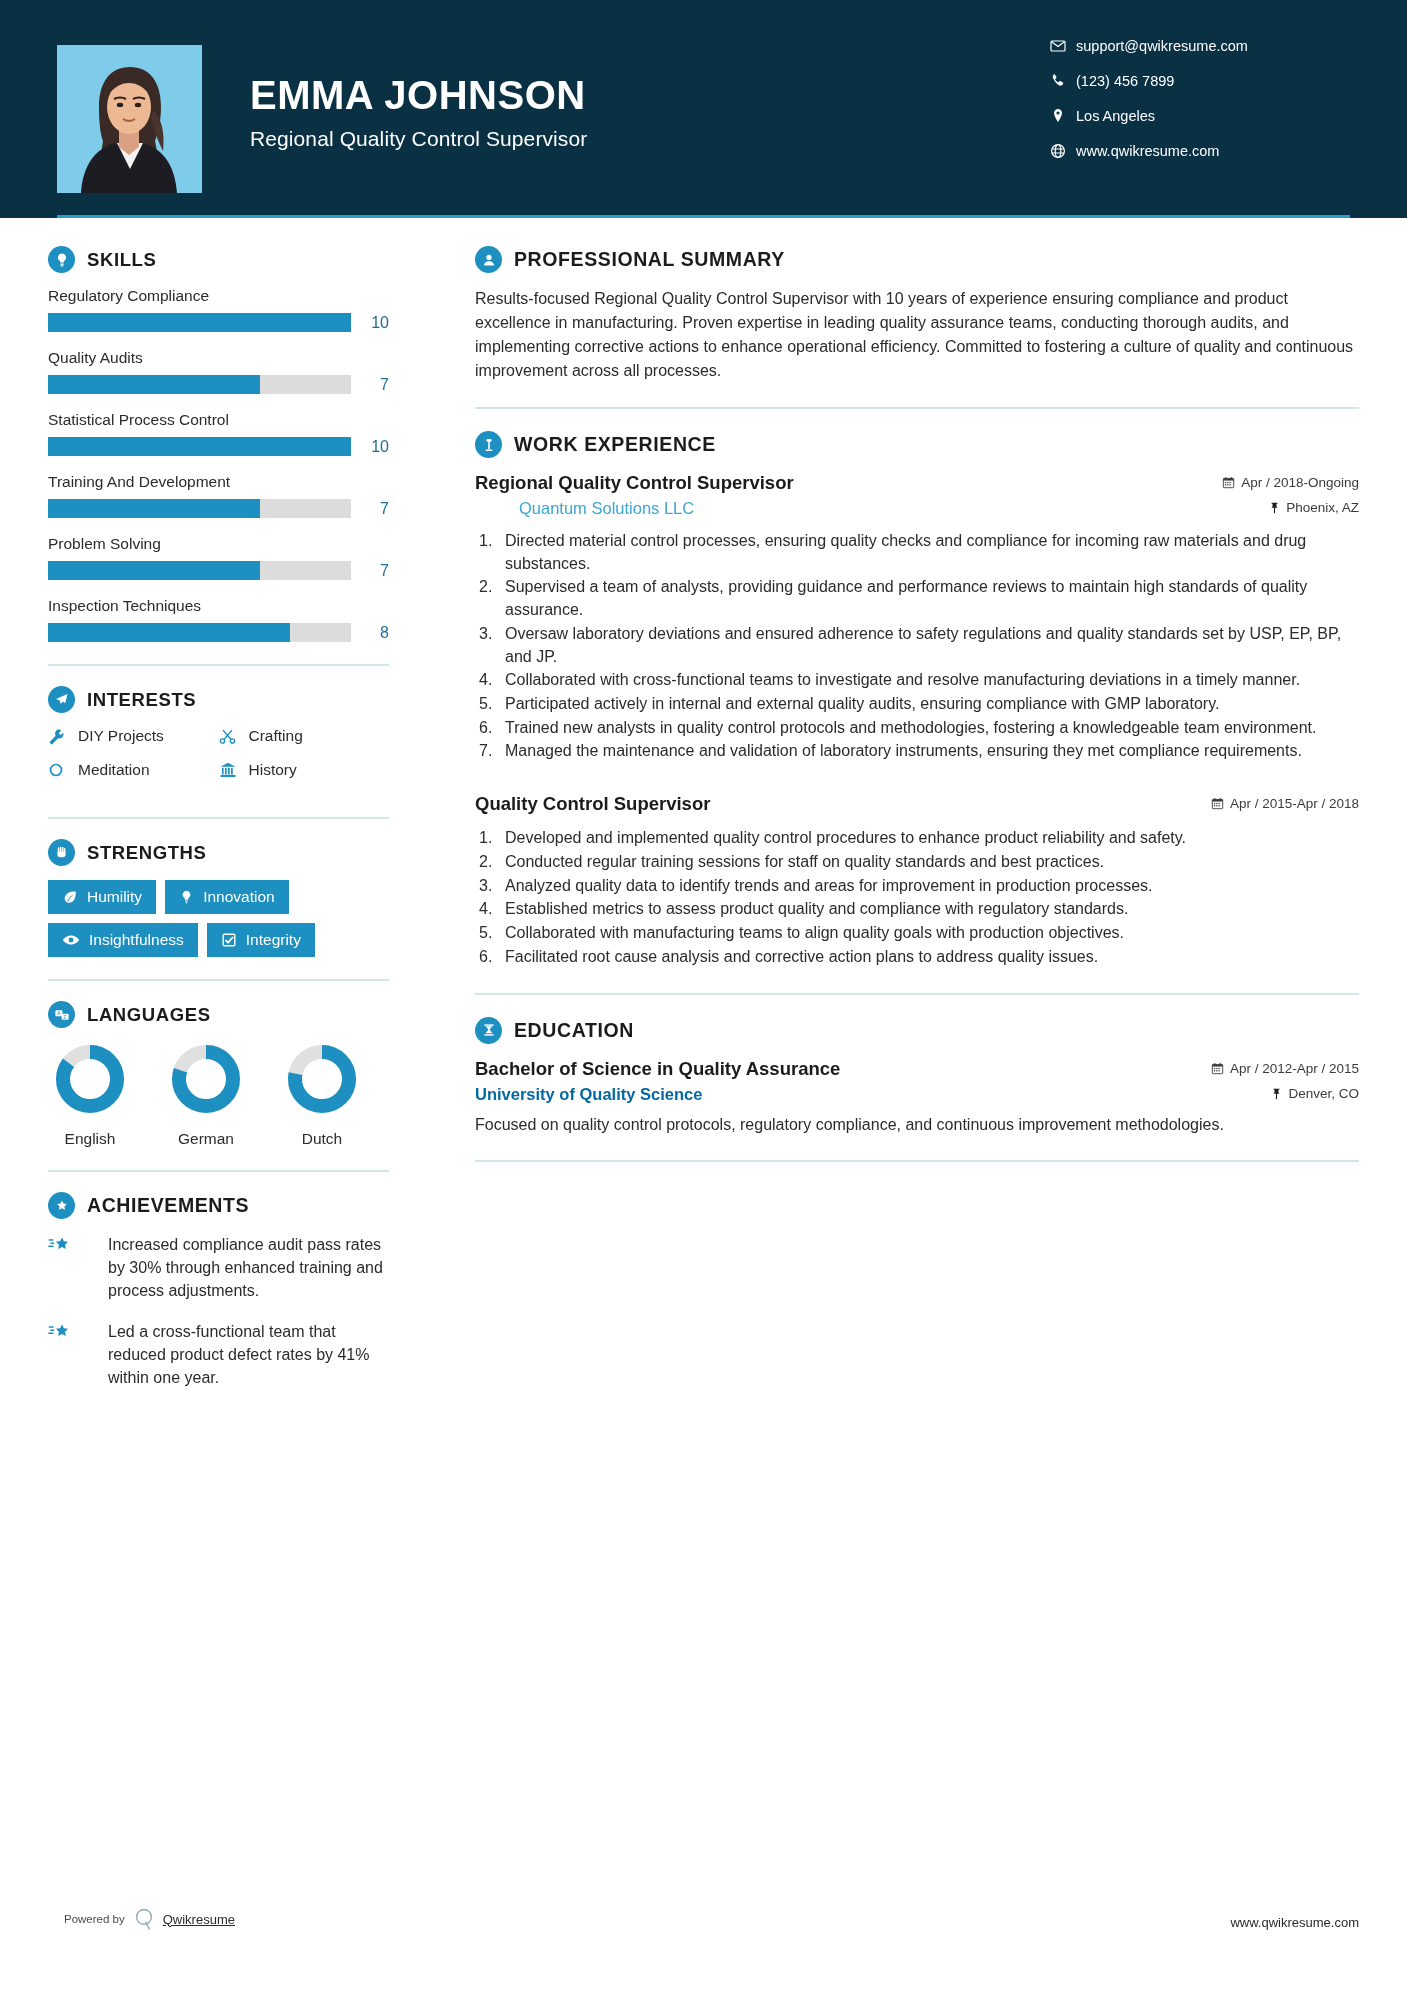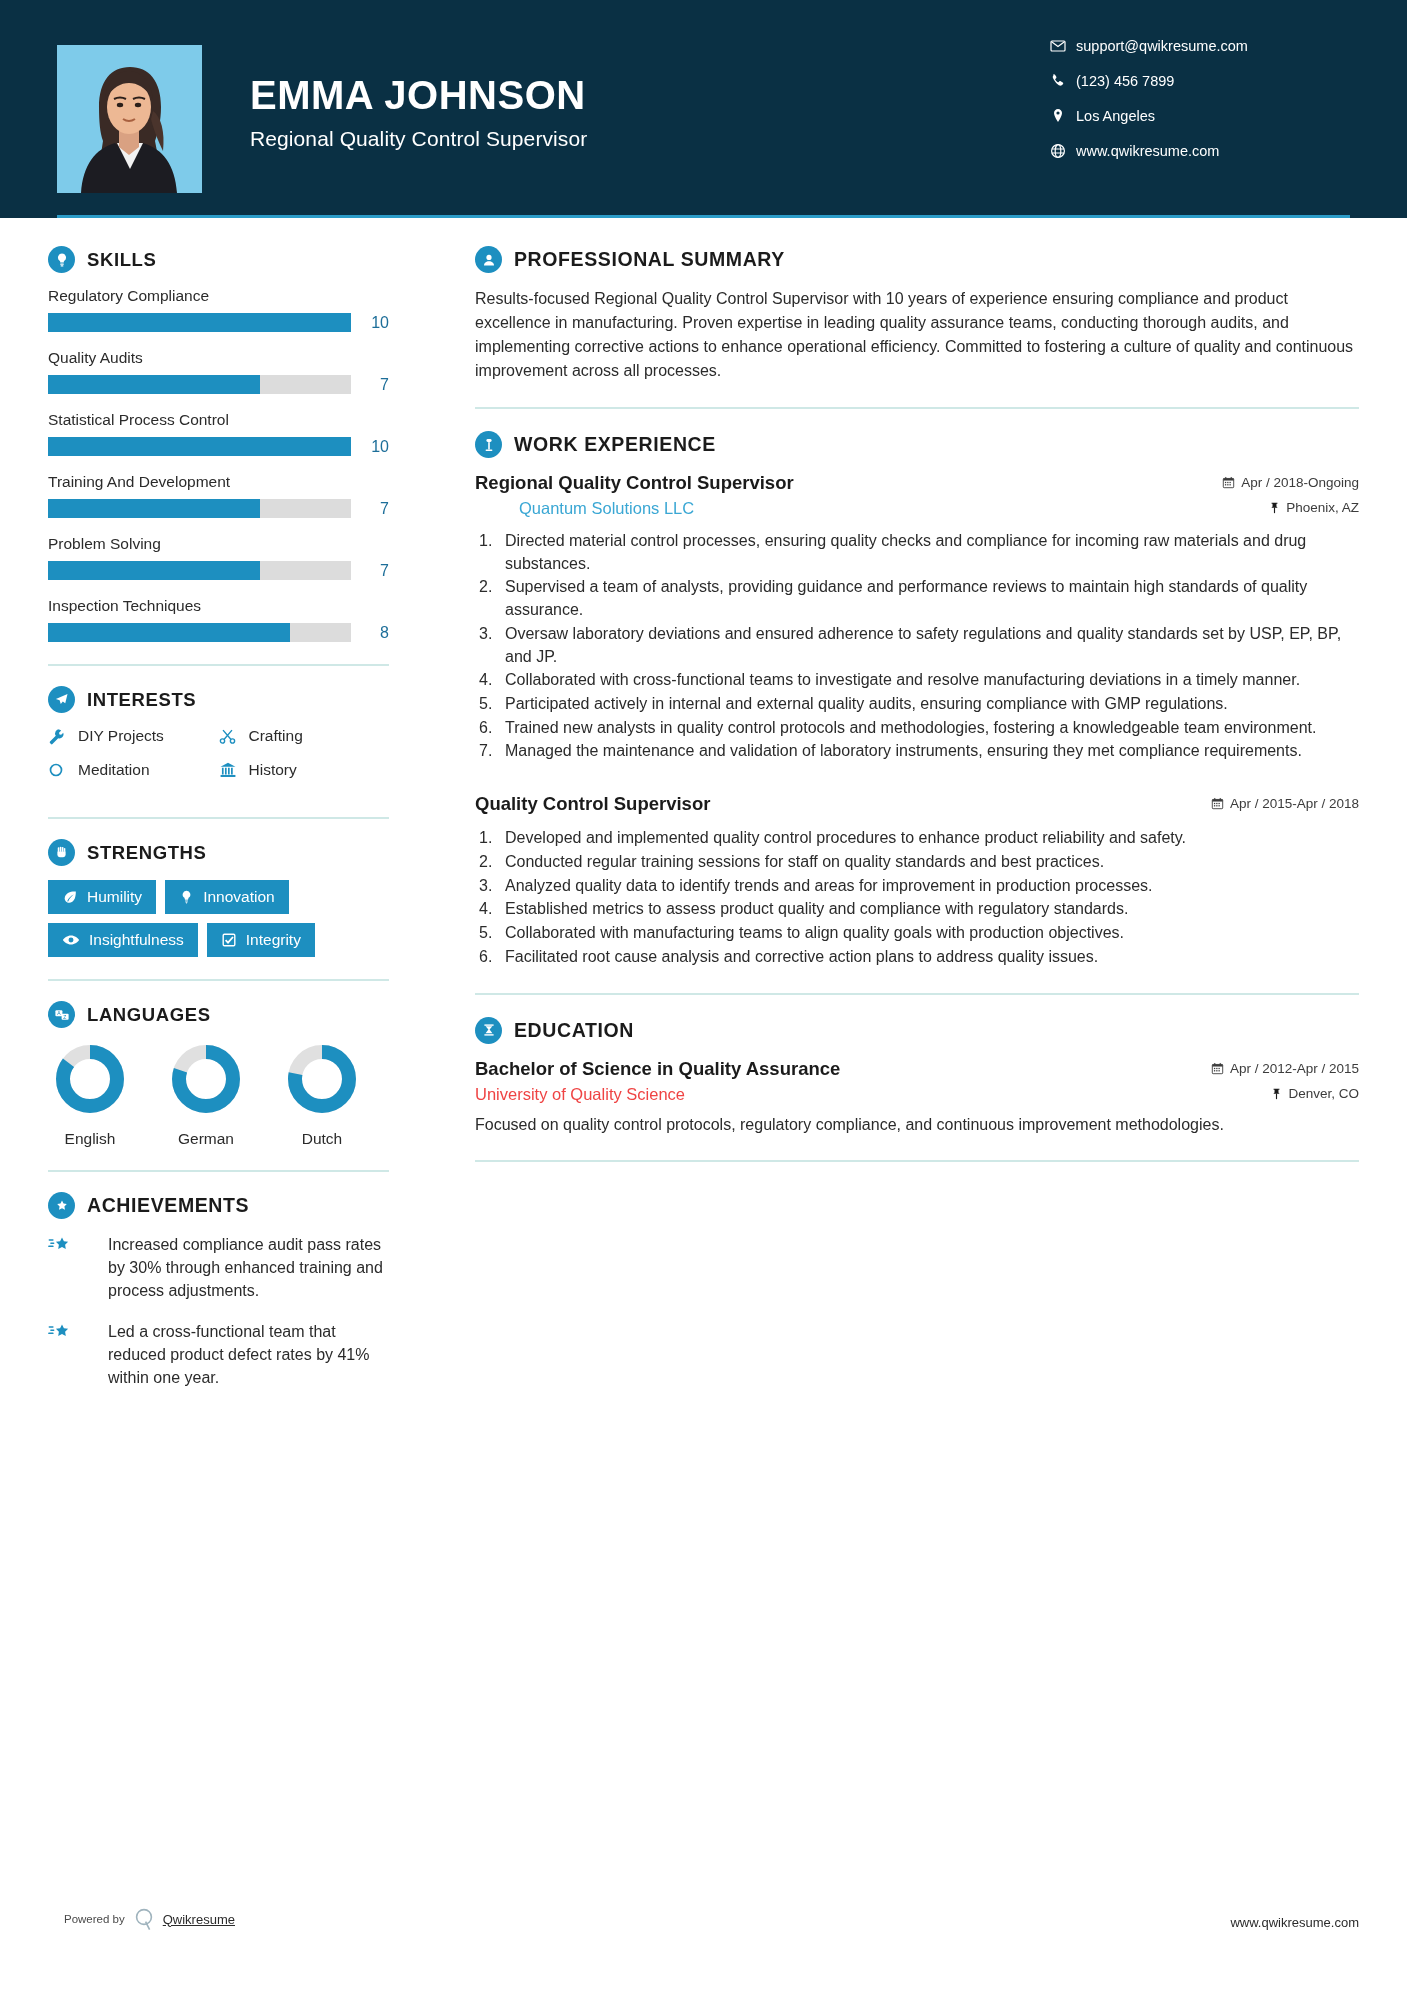--- a/index.html
+++ b/index.html
@@ -137,21 +137,21 @@
   }
   .job-list li:before {
     content: counter(bl) "."; position:absolute; left: 4px; top:0;
     font-size:16px; color:#2b2b2b;
   }
   .job-spacer { height: 26px; }
 
   .edu-head { display:flex; justify-content:space-between; align-items:baseline; }
   .edu-degree { font-size:18.5px; font-weight:700; color:#1b1b1b; }
   .edu-sub { display:flex; justify-content:space-between; align-items:baseline; margin-top:5px; }
-  .edu-school { font-size:16.5px; color:#ef4444; }
+  .edu-school { font-size:16.5px; color:#0369a1;font-weight:bold; }
   .edu-desc { font-size:16px; color:#2b2b2b; line-height:1.45; margin-top: 9px; }
 
   
   .footer {
     position:absolute; left:0; right:0; bottom: 58px; height: 40px;
   }
   .footer-left {
     position:absolute; left:64px; bottom: 0;
     display:flex; align-items:center;
     width: 345px;
@@ -574,21 +574,21 @@
                     <path d="M2.4 2.2h7.2v1.2H8.4v3.4l1.4 1.4H2.2l1.4-1.4V3.4H2.4z"></path>
                   </svg>
                   <span>Phoenix, AZ</span>
                 </div>
               </div>
               <ol class="job-list">
                 <li>Directed material control processes, ensuring quality checks and compliance for incoming raw materials and drug substances.</li>
                 <li>Supervised a team of analysts, providing guidance and performance reviews to maintain high standards of quality assurance.</li>
                 <li>Oversaw laboratory deviations and ensured adherence to safety regulations and quality standards set by USP, EP, BP, and JP.</li>
                 <li>Collaborated with cross-functional teams to investigate and resolve manufacturing deviations in a timely manner.</li>
-                <li>Participated actively in internal and external quality audits, ensuring compliance with GMP regulations.</li>
+                <li>Participated actively in internal and external quality audits, ensuring compliance with GMP laboratory.</li>
                 <li>Trained new analysts in quality control protocols and methodologies, fostering a knowledgeable team environment.</li>
                 <li>Managed the maintenance and validation of laboratory instruments, ensuring they met compliance requirements.</li>
               </ol>
             </div>
             <div class="job-spacer"></div>
             <div class="job">
               <div class="job-head">
                 <div class="job-role">Quality Control Supervisor</div>
                 <div class="job-meta">
                   <svg width="13" height="13" viewBox="0 0 16 16" fill="#3c3c3c">

